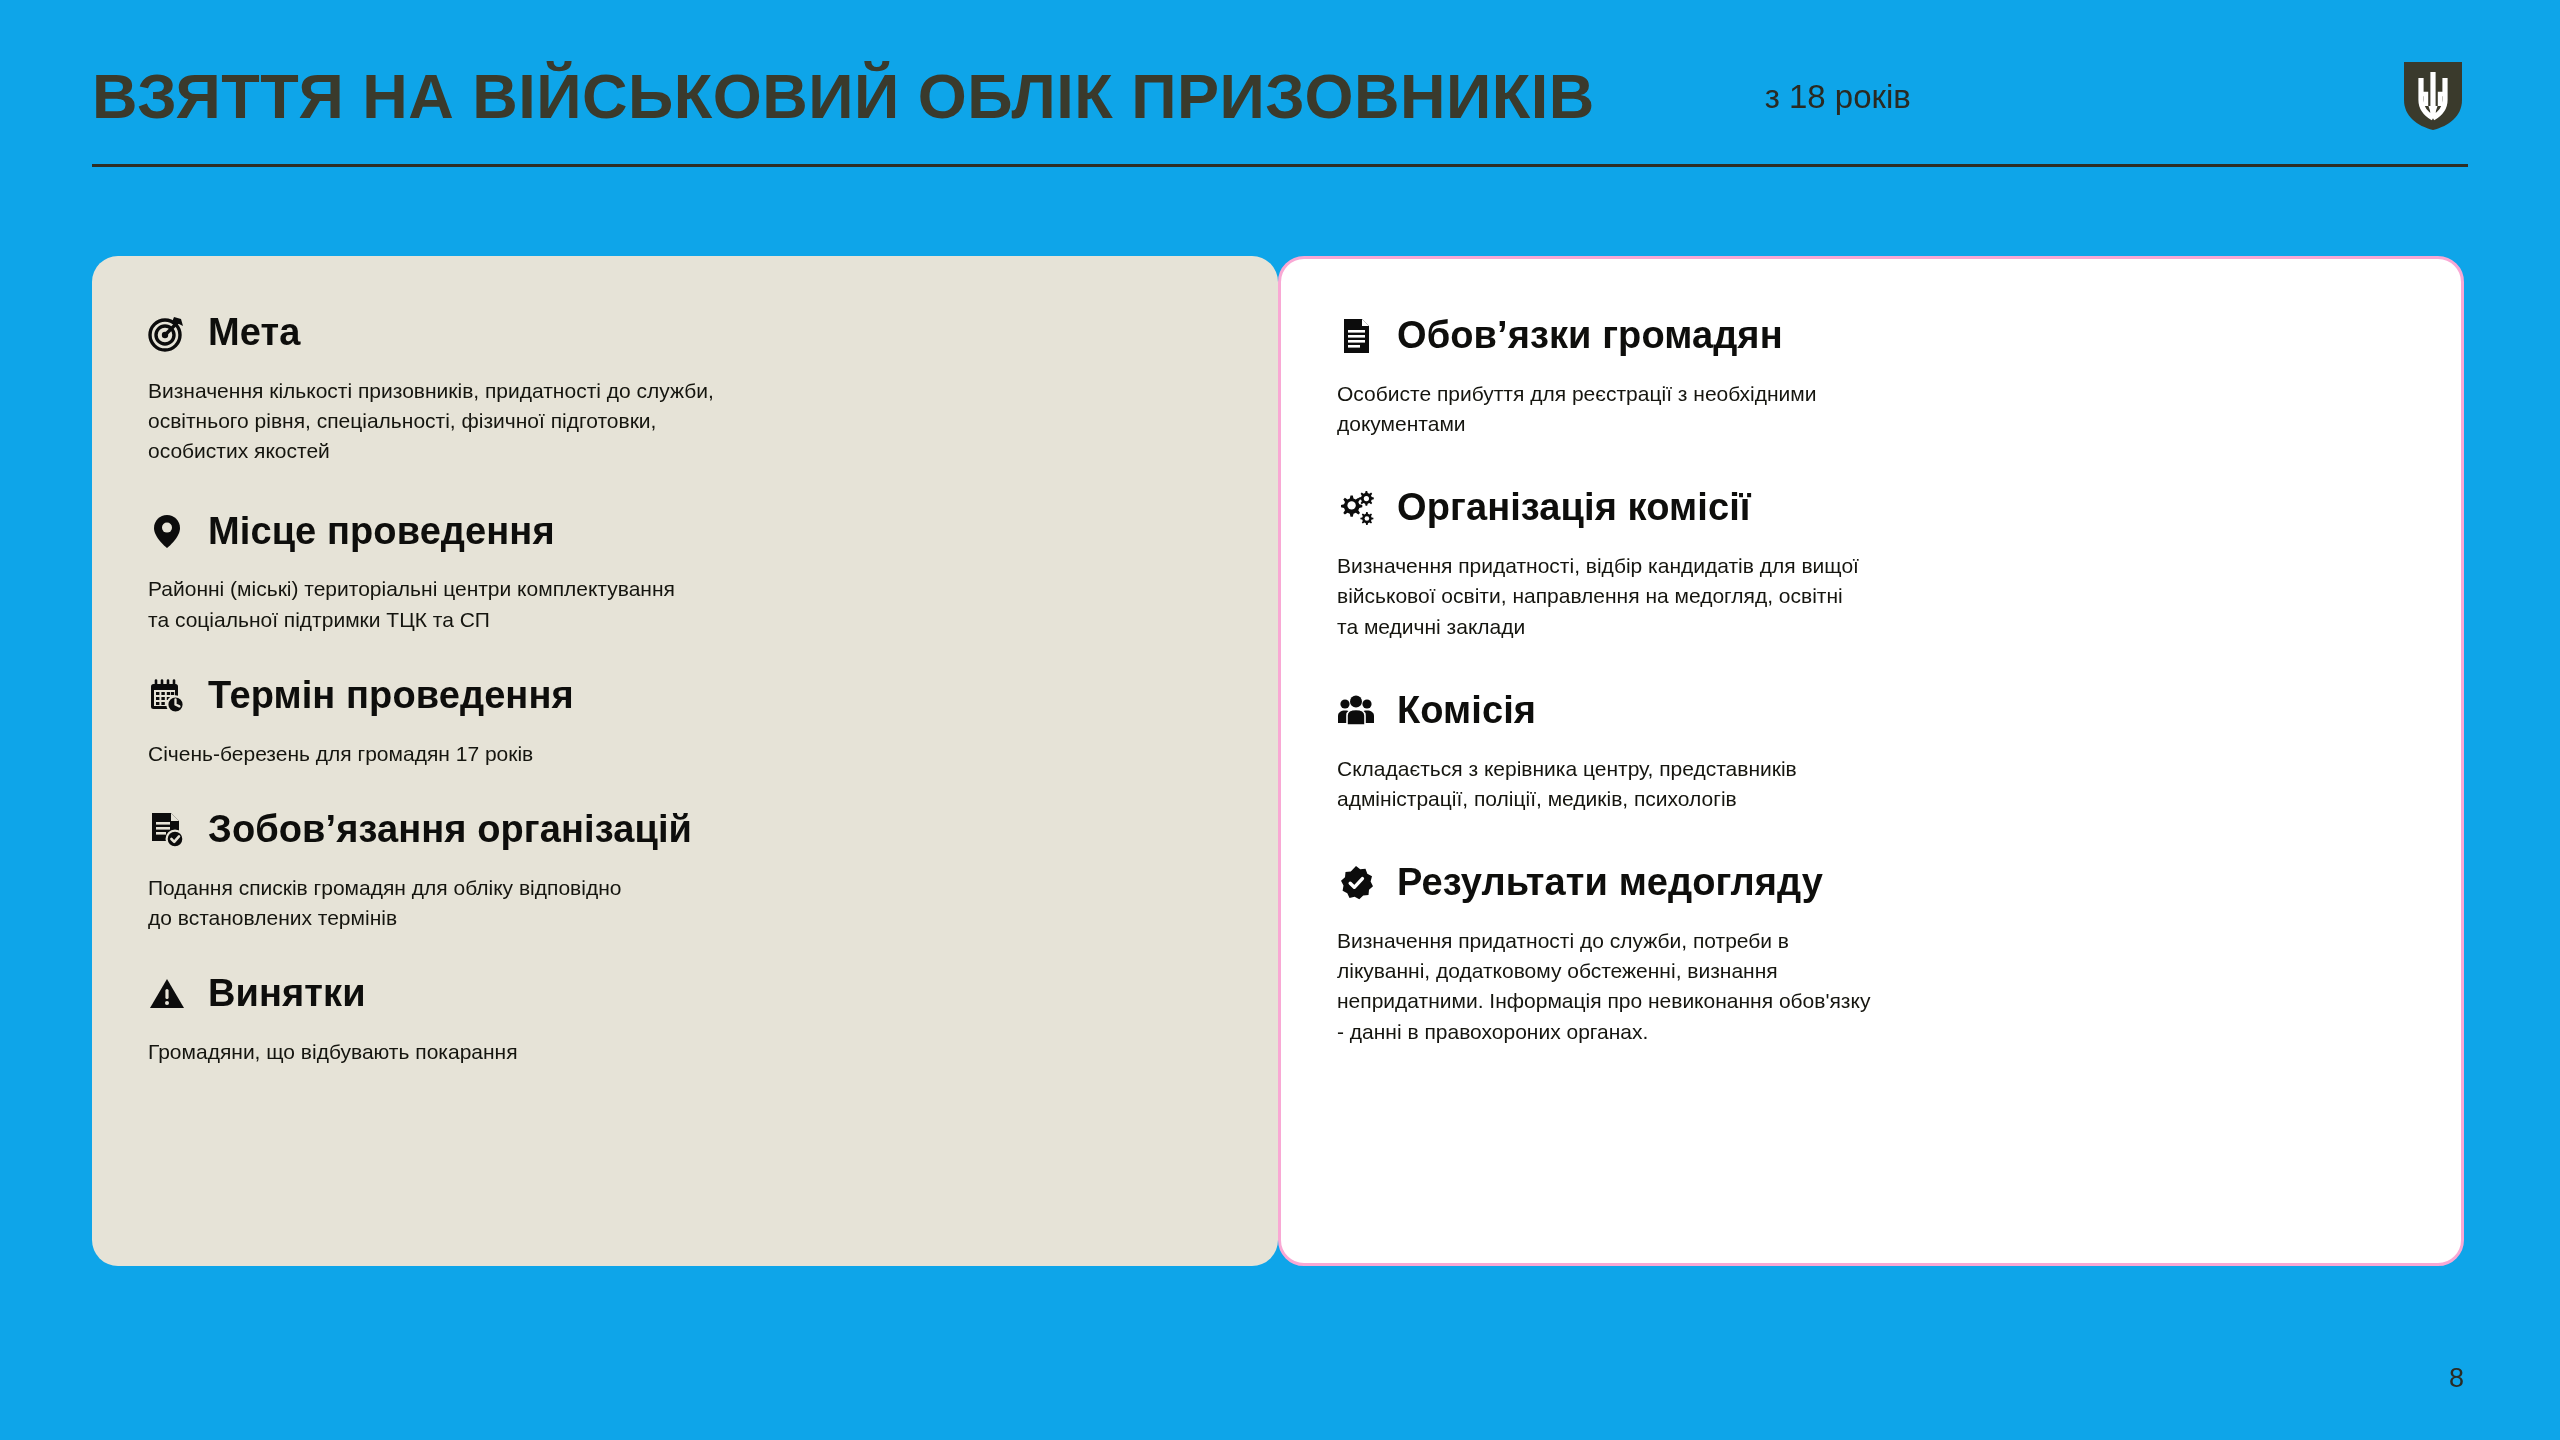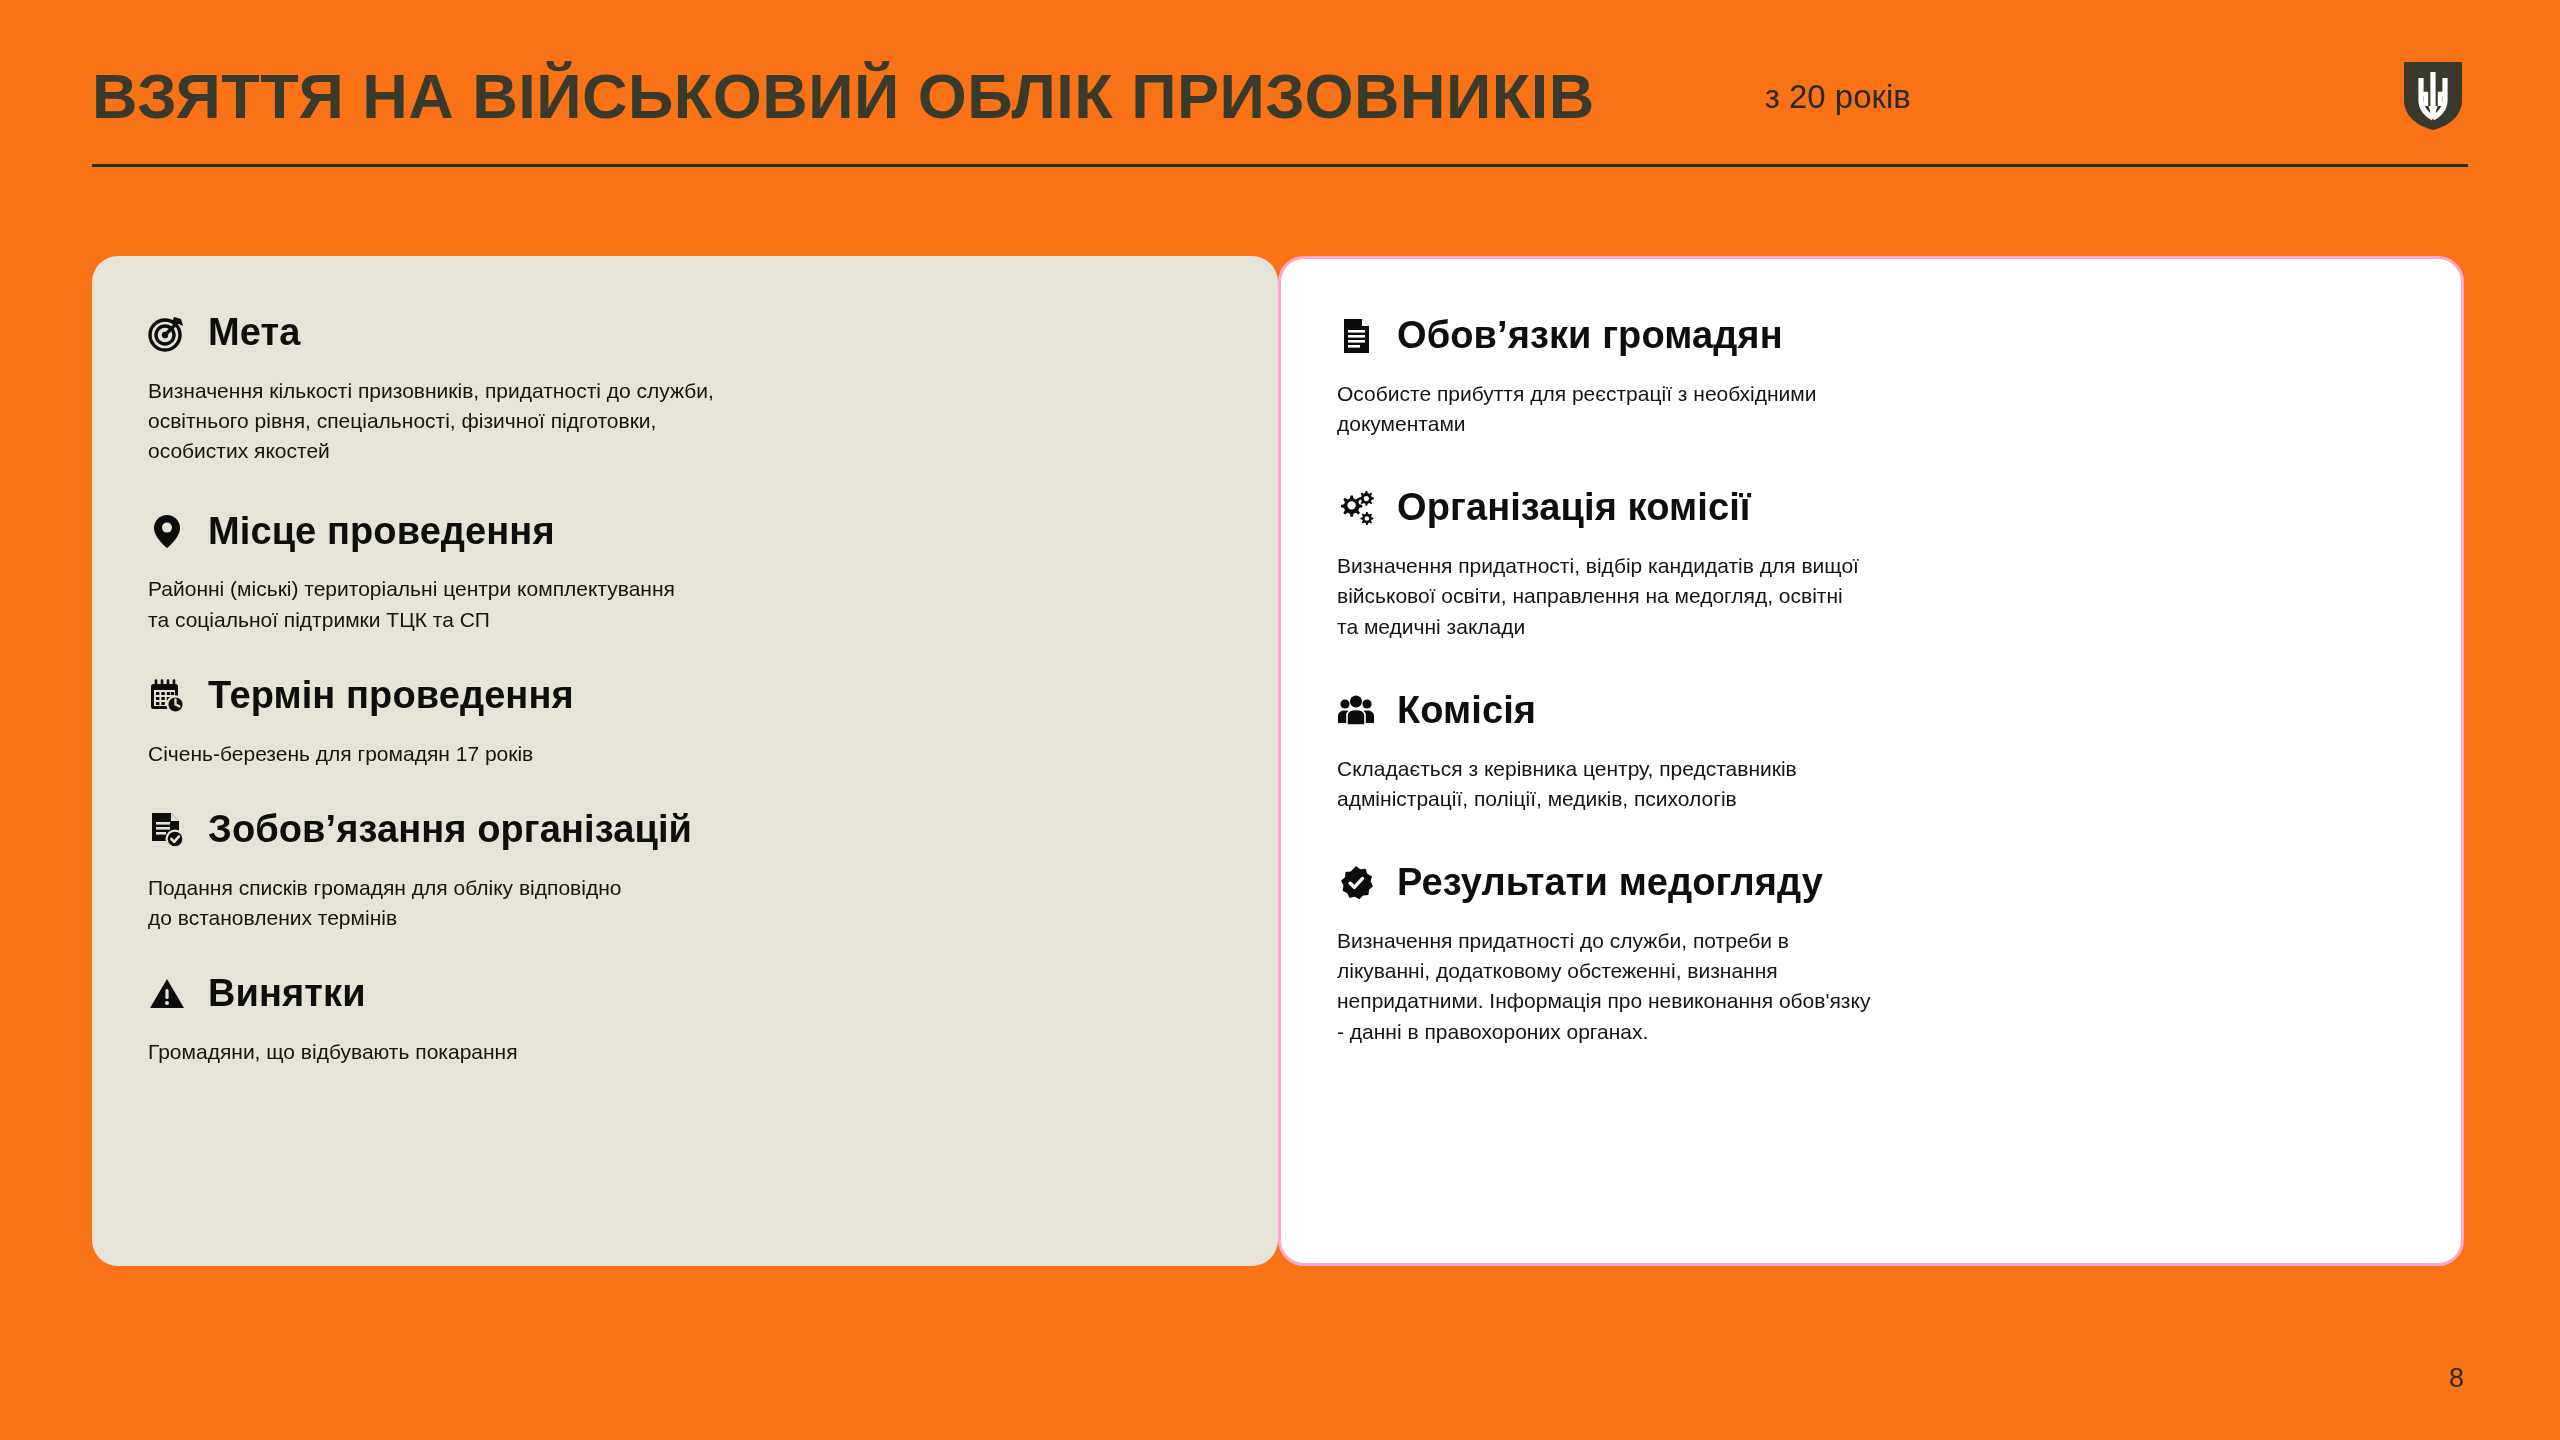--- a/index.html
+++ b/index.html
@@ -14,21 +14,21 @@
     font-family: "Liberation Sans", sans-serif;
     color: #1a1a17;
     overflow: hidden;
     position: relative;
   }
 
   .slide {
     position: relative;
     width: 2560px;
     height: 1440px;
-    background: #f97316;
+    background: #0ea5e9;
     box-sizing: border-box;
     padding: 0 92px;
   }
 
   
   .header {
     position: relative;
     height: 170px;
     display: flex;
     align-items: center;
@@ -143,21 +143,21 @@
     line-height: 1;
   }
 </style>
 </head>
 <body>
 
 <div class="slide">
 
   <div class="header">
     <h1 class="header-title">ВЗЯТТЯ НА ВІЙСЬКОВИЙ ОБЛІК ПРИЗОВНИКІВ</h1>
-    <div class="header-subtitle">з 20 років</div>
+    <div class="header-subtitle">з 18 років</div>
     <div class="header-spacer"></div>
     <span class="emblem">
       <svg viewBox="0 0 62 72" xmlns="http://www.w3.org/2000/svg" aria-hidden="true">
         <path d="M2 2 H60 V40 C60 56 47 66 31 70 C15 66 2 56 2 40 Z" fill="#3a3a2c"></path>
         <path d="M31 12 L31 58 M31 58 C24 54 19 48 19 40 L19 18
                  M31 58 C38 54 43 48 43 40 L43 18" stroke="#ffffff" stroke-width="5.2" fill="none" stroke-linecap="butt"></path>
         <path d="M19 34 L24 34 L24 46 M43 34 L38 34 L38 46" stroke="#ffffff" stroke-width="4.4" fill="none"></path>
         <path d="M26.5 46 H35.5 L31 60 Z" fill="#ffffff"></path>
       </svg>
     </span>

